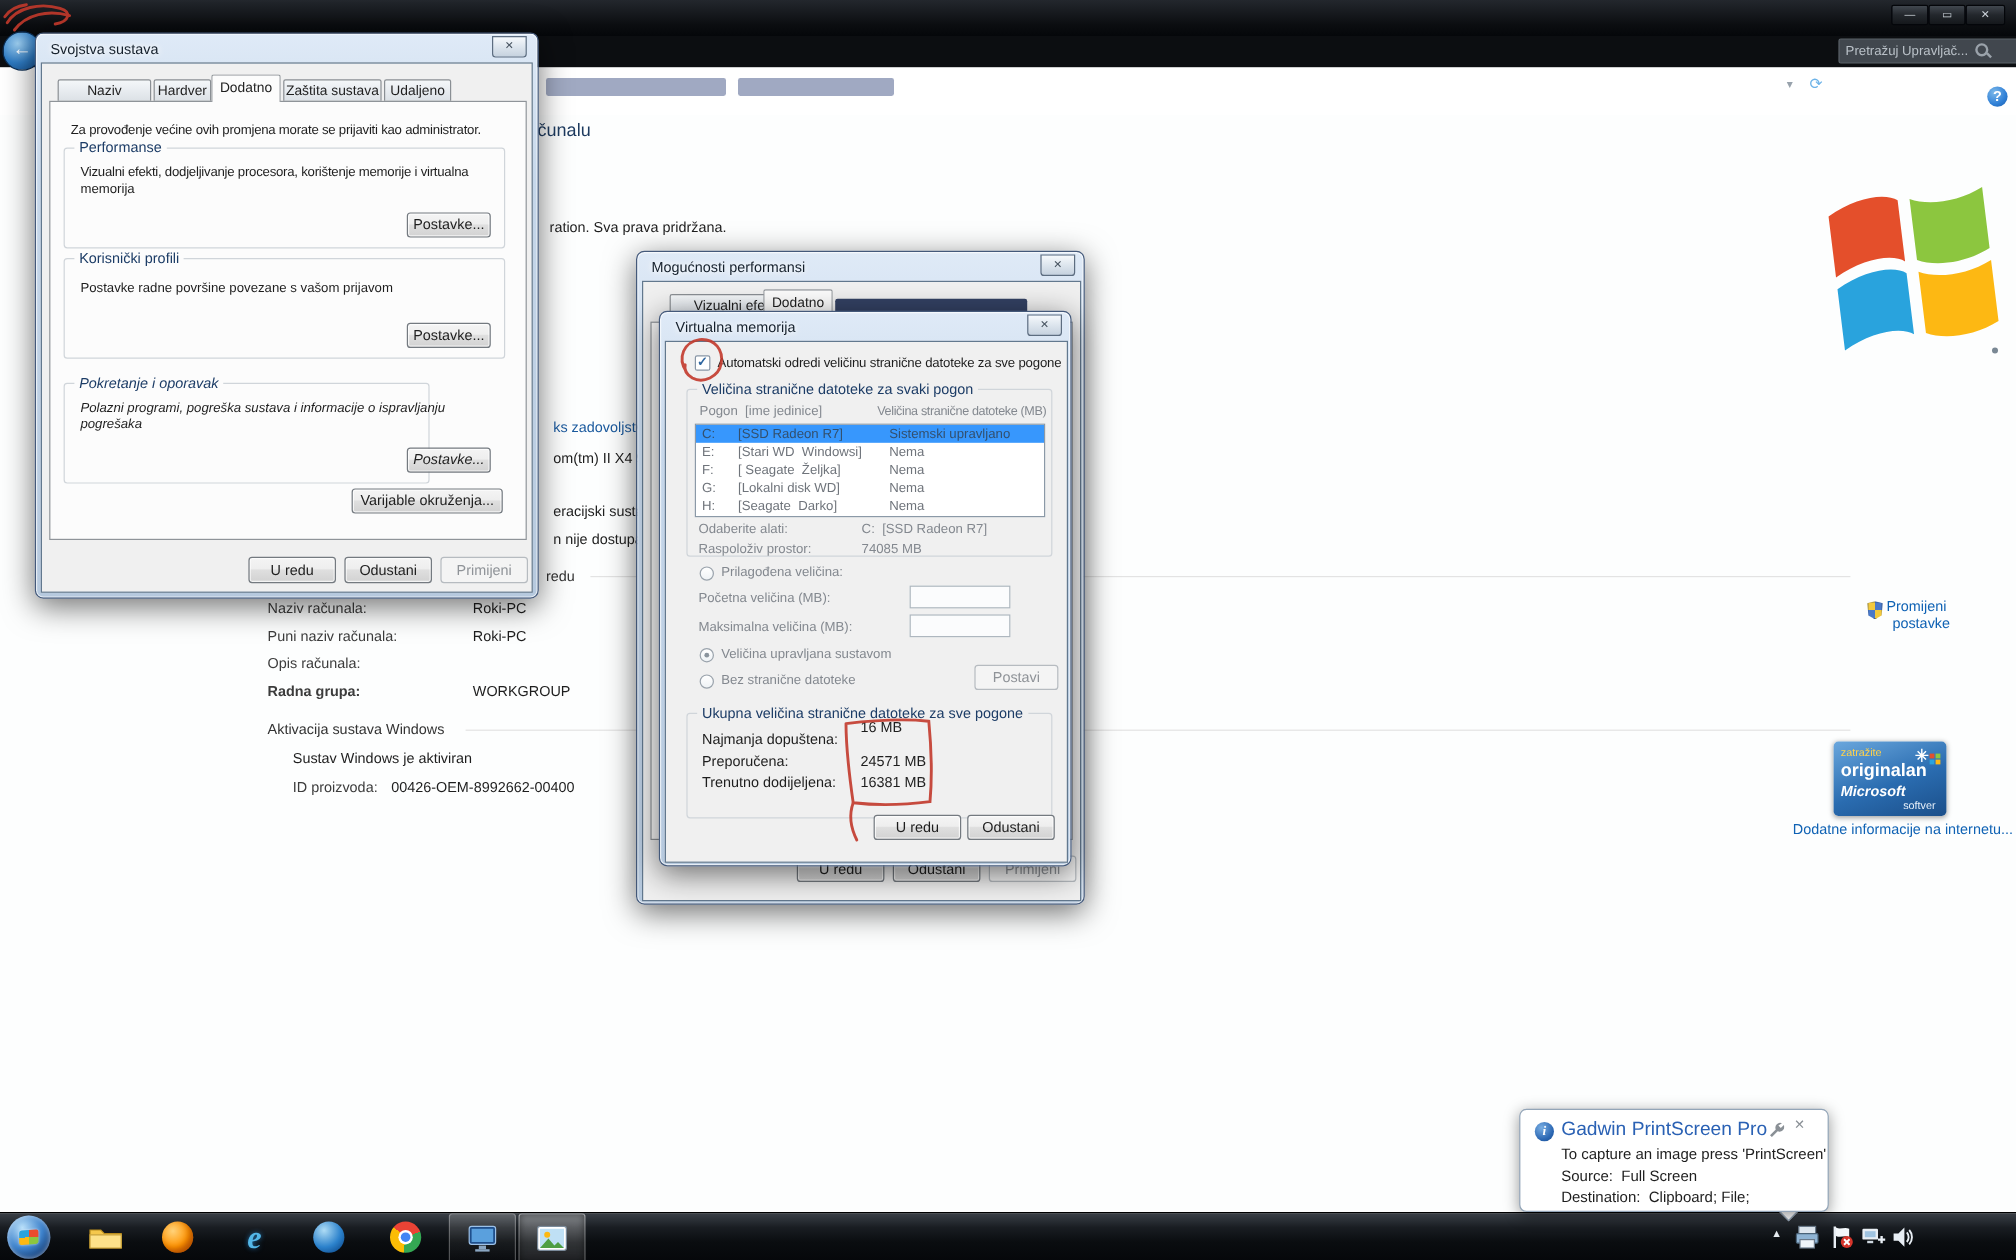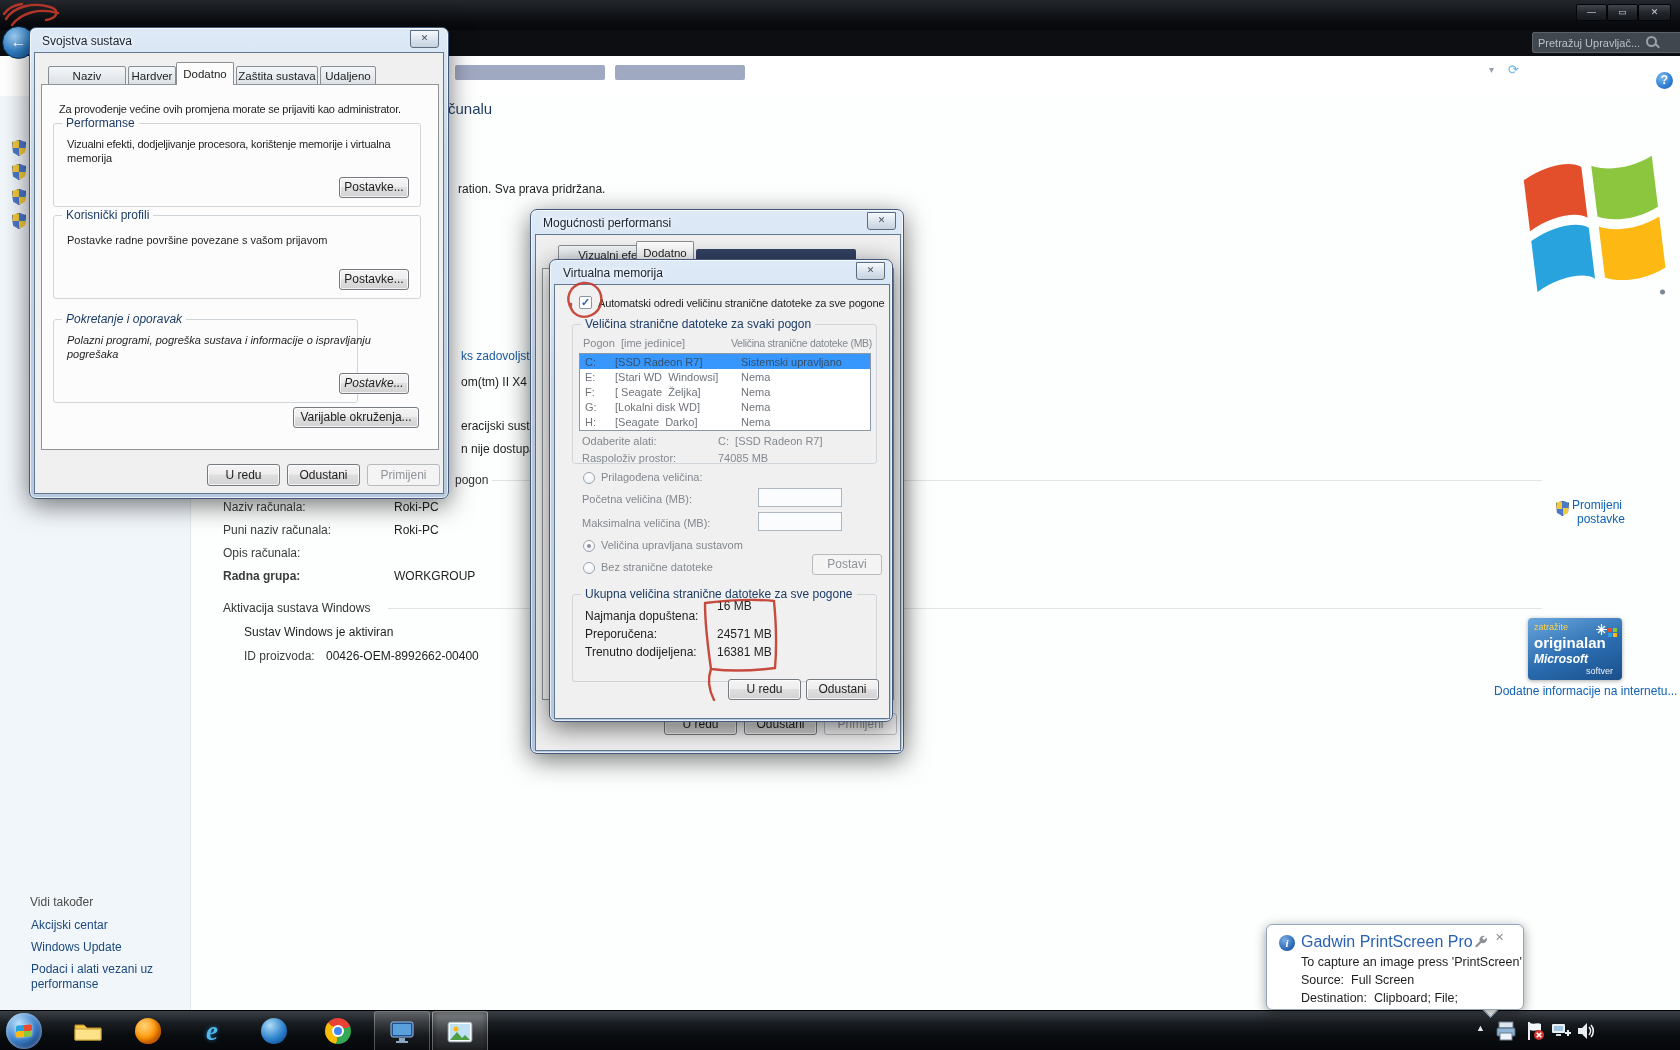--- a/index.html
+++ b/index.html
@@ -112,38 +112,28 @@
     <div class="crumbpill" style="left:455px;width:150px;"></div>
     <div class="crumbpill" style="left:615px;width:130px;"></div>
     <div class="abs" style="left:1489px;top:34px;color:#98a2ac;font-size:10px;">▾</div>
     <div class="abs" style="left:1508px;top:32px;color:#6db3e8;font-size:13px;">⟳</div>
   </div>
   <input class="searchbox" placeholder="Pretražuj Upravljač..." style="">
   <div class="mag"></div>
   <div class="helpicon">?</div>
 
   <div id="content"></div>
-  <div id="sidebar">
-    <div class="shield" style="left:12px;top:44px;"></div>
-    <div class="shield" style="left:12px;top:68px;"></div>
-    <div class="shield" style="left:12px;top:93px;"></div>
-    <div class="shield" style="left:12px;top:117px;"></div>
-    <div class="f12" style="left:30px;top:799px;color:#4c4c4c;">Vidi također</div>
-    <div class="f12" style="left:31px;top:822px;color:#1a477e;">Akcijski centar</div>
-    <div class="f12" style="left:31px;top:844px;color:#1a477e;">Windows Update</div>
-    <div class="f12" style="left:31px;top:866px;width:150px;color:#1a477e;white-space:normal;line-height:15px;">Podaci i alati vezani uz performanse</div>
-  </div>
 
   <div class="abs" style="left:448px;top:100px;font-size:15px;color:#1d3a5f;">čunalu</div>
   <div class="f12" style="left:458px;top:182px;">ration. Sva prava pridržana.</div>
   <div class="f12" style="left:461px;top:349px;color:#1b5a9e;">ks zadovoljstva</div>
   <div class="f12" style="left:461px;top:375px;">om(tm) II X4 96</div>
   <div class="f12" style="left:461px;top:419px;">eracijski sustav</div>
   <div class="f12" style="left:461px;top:442px;">n nije dostupan</div>
-  <div class="f12" style="left:455px;top:473px;color:#333;">pogon</div>
+  <div class="f12" style="left:455px;top:473px;color:#333;">redu</div>
   <div class="rule" style="left:492px;top:480px;width:1050px;"></div>
 
   <div class="f12" style="left:223px;top:500px;color:#3c3c3c;">Naziv računala:</div>
   <div class="f12" style="left:394px;top:500px;">Roki-PC</div>
   <div class="f12" style="left:223px;top:523px;color:#3c3c3c;">Puni naziv računala:</div>
   <div class="f12" style="left:394px;top:523px;">Roki-PC</div>
   <div class="f12" style="left:223px;top:546px;color:#3c3c3c;">Opis računala:</div>
   <div class="f12" style="left:394px;top:546px;"></div>
   <div class="f12" style="left:223px;top:569px;color:#3c3c3c;font-weight:bold;">Radna grupa:</div>
   <div class="f12" style="left:394px;top:569px;">WORKGROUP</div>

